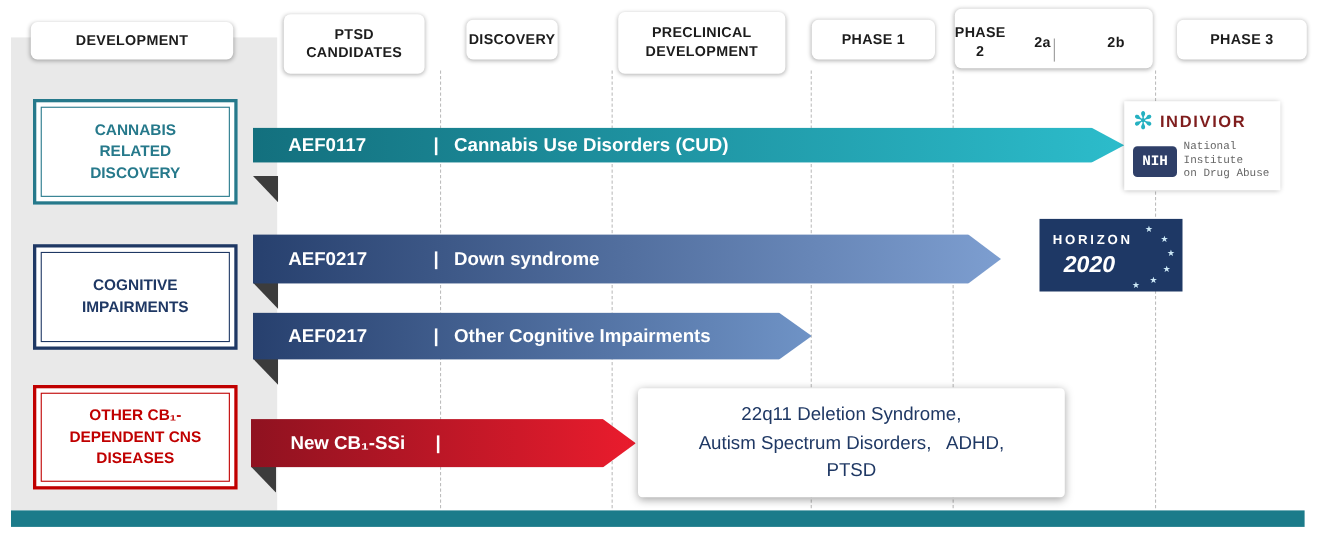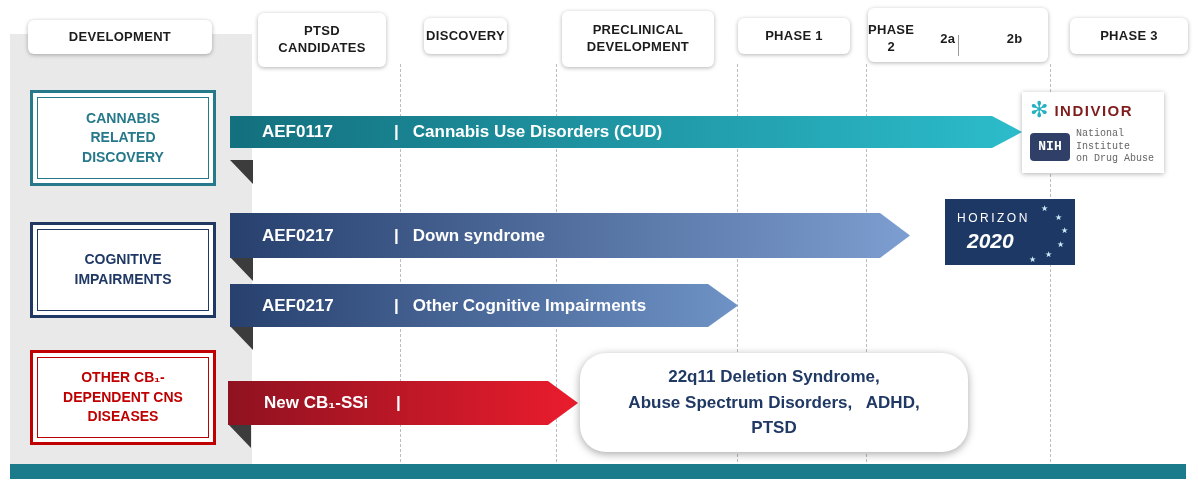--- a/index.html
+++ b/index.html
@@ -44,39 +44,39 @@
   .arrow { position:absolute; display:flex; align-items:center; color:#fff; font-weight:bold; font-size:17px;
            clip-path:polygon(0 0, calc(100% - 30px) 0, 100% 50%, calc(100% - 30px) 100%, 0 100%);
            z-index:2; padding-left:32px; white-space:nowrap; }
   .a1 { left:230px; top:116px; width:792px; height:32px; background:linear-gradient(90deg,#13707e,#2cbccb); }
   .a2 { left:230px; top:213px; width:680px; height:45px; background:linear-gradient(90deg,#27406e,#7d9ed0); }
   .a3 { left:230px; top:284px; width:508px; height:43px; background:linear-gradient(90deg,#27406e,#6f93c6); }
   .a4 { left:228px; top:381px; width:350px; height:44px; padding-left:36px; background:linear-gradient(90deg,#8f1220,#ea1c2d); }
   .cand { flex:0 0 auto; width:132px; }
   .pipe { flex:0 0 auto; margin-right:14px; }
 
-  .pill { position:absolute; left:580px; top:353px; width:388px; height:99px; background:#fff; border-radius:26px;
+  .pill { position:absolute; left:580px; top:353px; width:388px; height:99px; background:#fff; border-radius:4px;
           box-shadow:0 2px 8px rgba(0,0,0,.35); display:flex; flex-direction:column; align-items:center;
-          justify-content:center; color:#1f3864; font-weight:bold; font-size:17px; line-height:1.5; z-index:3; }
+          justify-content:center; color:#1f3864; font-weight:normal; font-size:17px; line-height:1.5; z-index:3; }
   .pill div { white-space:pre; }
 
   .logo-card { position:absolute; left:1022px; top:92px; width:142px; background:#fff;
                box-shadow:0 1px 5px rgba(0,0,0,.3); padding:7px 8px; z-index:3;
                display:flex; flex-direction:column; gap:7px; }
   .indivior-row { display:flex; align-items:center; gap:6px; }
   .indivior-icon { font-size:22px; color:#25b1c1; line-height:1; }
   .indivior-name { font-size:15px; font-weight:bold; color:#7f1d1d; letter-spacing:1.5px; }
   .nih-row { display:flex; align-items:center; gap:6px;font-family:Liberation Mono, monospace; }
   .nih-badge { width:40px; height:28px; background:#2f3f68; border-radius:4px; color:#fff; font-weight:bold;
                font-size:13px; display:flex; align-items:center; justify-content:center; flex:0 0 auto; }
   .nih-text { font-size:10px; color:#666; line-height:1.25; }
 
   .horizon { position:absolute; left:945px; top:199px; width:130px; height:66px; background:#1e3865;
              z-index:3; color:#fff; overflow:hidden; }
-  .hz-name { position:absolute; left:12px; top:12px; font-size:12px; letter-spacing:2.5px; font-weight:normal; }
+  .hz-name { position:absolute; left:12px; top:12px; font-size:12px; letter-spacing:2.5px; font-weight:bold; }
   .hz-year { position:absolute; left:22px; top:30px; font-size:21px; font-weight:bold; font-style:italic; }
   .hz-star { position:absolute; font-size:8px; color:#cde9f7; }
   .s1{left:96px;top:5px;} .s2{left:110px;top:14px;} .s3{left:116px;top:27px;}
   .s4{left:112px;top:41px;} .s5{left:100px;top:51px;} .s6{left:84px;top:56px;}
 </style>
 </head>
 <body>
 
 <div class="canvas">
 
@@ -139,21 +139,21 @@
     <span class="pipe">|</span>
     <span>Other Cognitive Impairments</span>
   </div>
   <div class="arrow a4">
     <span class="cand">New CB₁-SSi</span>
     <span class="pipe">|</span>
   </div>
 
   <div class="pill">
     <div>22q11 Deletion Syndrome,</div>
-    <div>Abuse Spectrum Disorders,   ADHD,</div>
+    <div>Autism Spectrum Disorders,   ADHD,</div>
     <div>PTSD</div>
   </div>
 
   <div class="logo-card">
     <div class="indivior-row">
       <span class="indivior-icon">✻</span>
       <span class="indivior-name">INDIVIOR</span>
     </div>
     <div class="nih-row">
       <span class="nih-badge">NIH</span>

